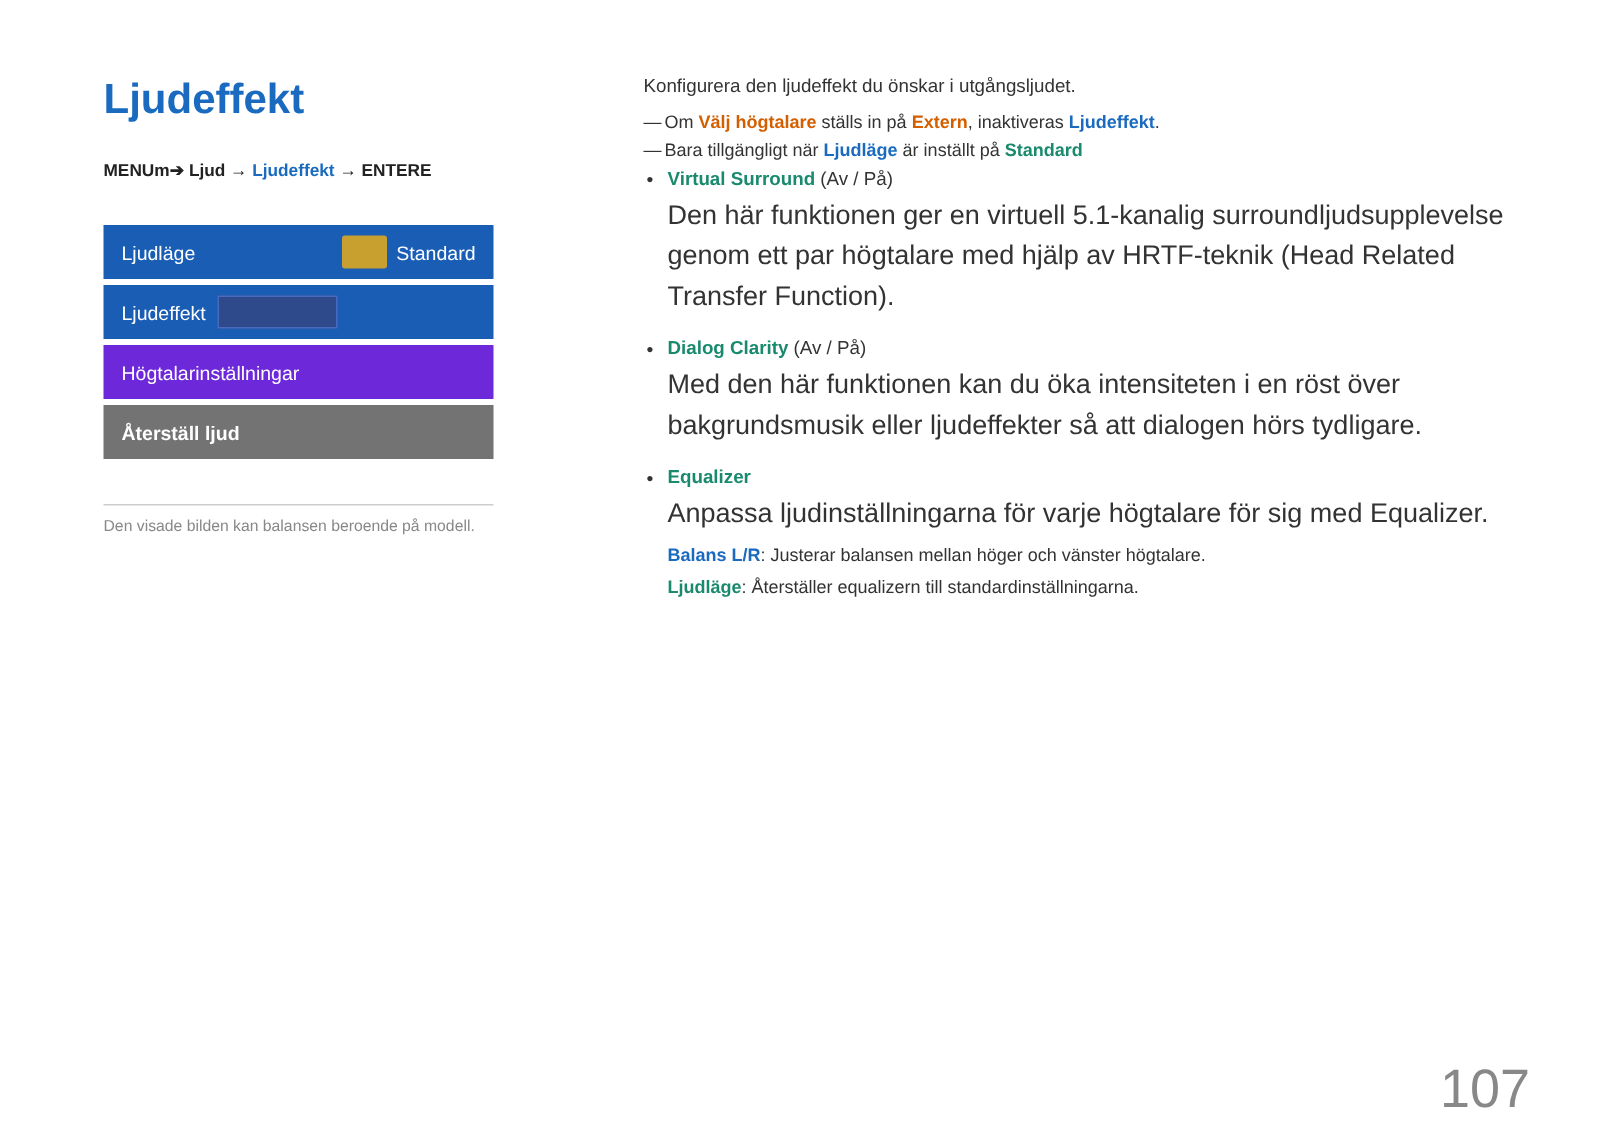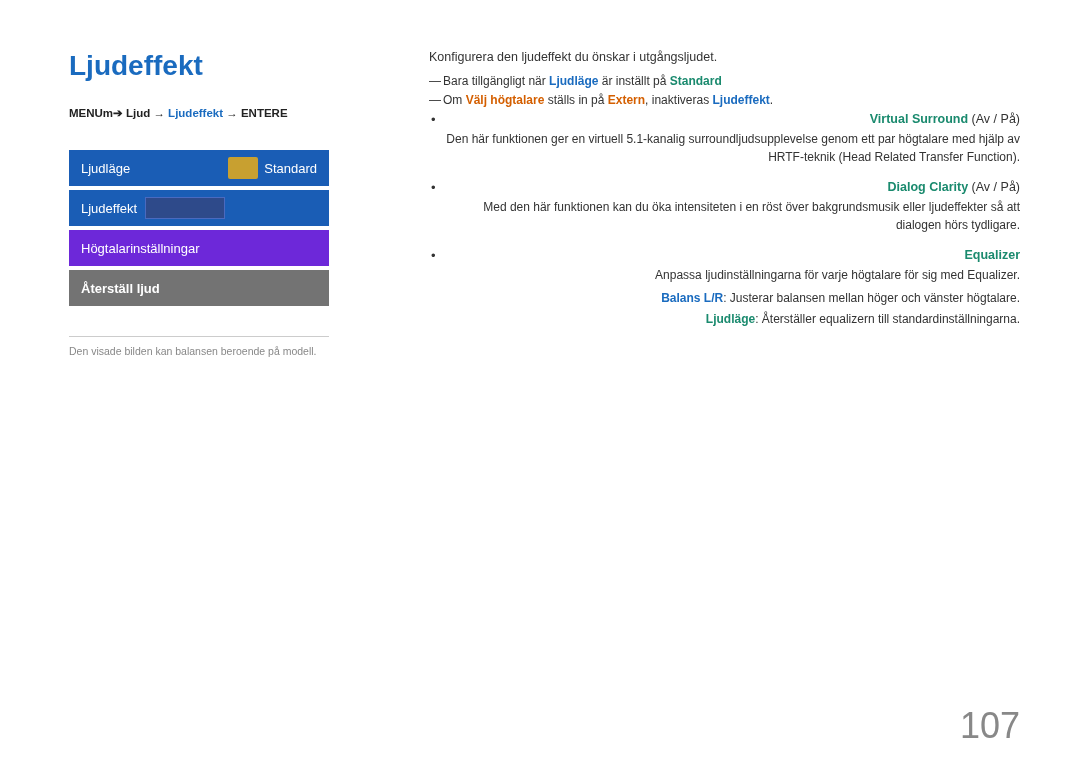--- a/index.html
+++ b/index.html
@@ -154,21 +154,20 @@
       color: #1a6bbf;
     }
 
     .note-line .bold-teal {
       font-weight: bold;
       color: #1a8a6e;
     }
 
     .bullet-section {
       margin-top: 1px;
-      text-align: right;
     }
 
     .bullet-item {
       margin-bottom: 14px;
       padding-left: 16px;
       position: relative;
     }
 
     .bullet-item::before {
       content: '•';
@@ -184,21 +183,21 @@
       font-size: 12.5px;
       margin-bottom: 4px;
     }
 
     .bullet-title .slash-text {
       color: #333;
       font-weight: normal;
     }
 
     .bullet-desc {
-      font-size: 12px;
+      font-size: 18px;
       color: #333;
       line-height: 1.5;
     }
 
     .sub-bullet {
       padding-left: 0;
       margin-top: 5px;
     }
 
     .sub-bullet-item {
@@ -258,25 +257,25 @@
     </div>
 
     <hr class="separator-line">
     <p class="footnote">Den visade bilden kan balansen beroende på modell.</p>
   </div>
 
   <div class="right-column">
     <p class="intro-text">Konfigurera den ljudeffekt du önskar i utgångsljudet.</p>
 
     <div class="note-line">
+      <span>Om </span><span class="bold-orange">Välj högtalare</span><span> ställs in på </span><span class="bold-orange">Extern</span><span>, inaktiveras </span><span class="bold-blue">Ljudeffekt</span><span>.</span>
+    </div>
+
+    <div class="note-line">
       <span>Bara tillgängligt när </span><span class="bold-blue">Ljudläge</span><span> är inställt på </span><span class="bold-teal">Standard</span>
-    </div>
-
-    <div class="note-line">
-      <span>Om </span><span class="bold-orange">Välj högtalare</span><span> ställs in på </span><span class="bold-orange">Extern</span><span>, inaktiveras </span><span class="bold-blue">Ljudeffekt</span><span>.</span>
     </div>
 
     <div class="bullet-section">
 
       <div class="bullet-item">
         <div class="bullet-title">
           <span>Virtual Surround</span><span class="slash-text"> (Av / På)</span>
         </div>
         <p class="bullet-desc">Den här funktionen ger en virtuell 5.1-kanalig surroundljudsupplevelse genom ett par högtalare med hjälp av HRTF-teknik (Head Related Transfer Function).</p>
       </div>

